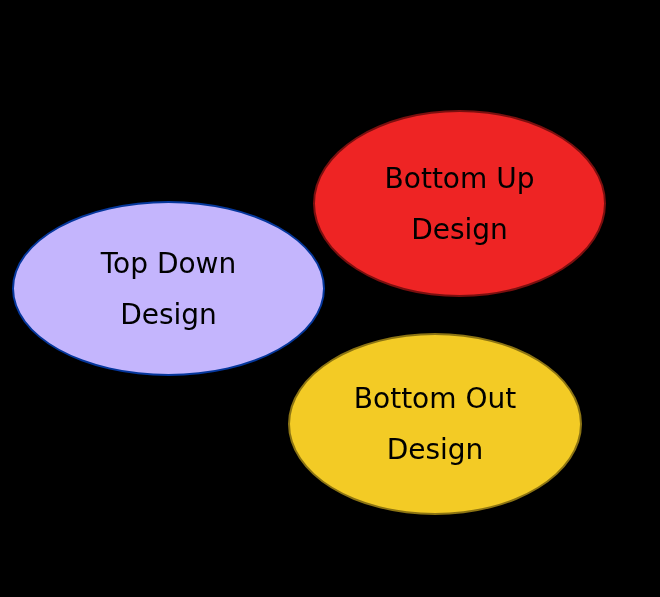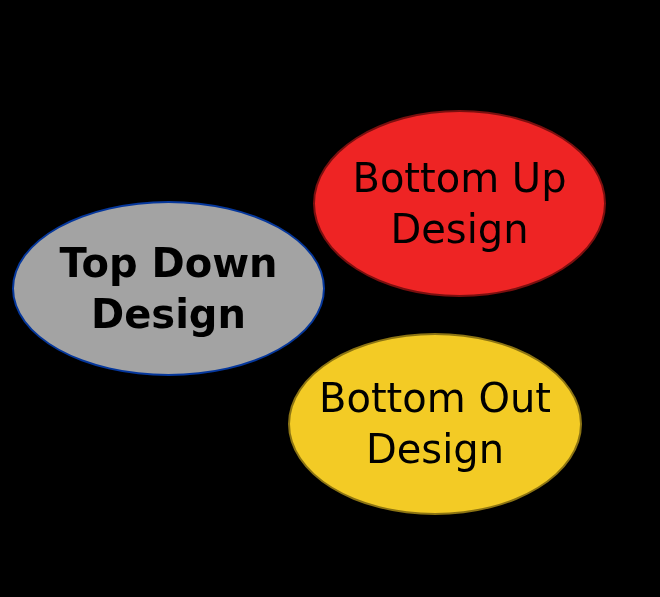--- a/index.html
+++ b/index.html
@@ -35,35 +35,35 @@
     height: 187px;
   }
   .e-middle-out {
     left: 288px;
     top: 333px;
     width: 294px;
     height: 182px;
   }
   .label {
     font-family: "DejaVu Sans", "Liberation Sans", sans-serif;
-    font-size: 40px;
+    font-size: 28px;
     line-height: 51px;
     text-align: center;
     white-space: nowrap;
   }
   .label .line {
     display: block;
   }
 </style>
 </head>
 <body>
 
 <div class="canvas" style="background-color: rgb(0, 0, 0);">
 
-  <div class="ellipse e-top-down" style="background-color: #a3a3a3; border-color: rgb(5, 55, 156); color: rgb(0, 0, 0); font-weight: bold;">
+  <div class="ellipse e-top-down" style="background-color: #c4b5fd; border-color: rgb(5, 55, 156); color: rgb(0, 0, 0);">
     <div class="label">
       <span class="line">Top Down</span>
       <span class="line">Design</span>
     </div>
   </div>
 
   <div class="ellipse e-bottom-up" style="background-color: rgb(238, 36, 36); border-color: rgb(122, 15, 15); color: rgb(0, 0, 0);">
     <div class="label">
       <span class="line">Bottom Up</span>
       <span class="line">Design</span>

